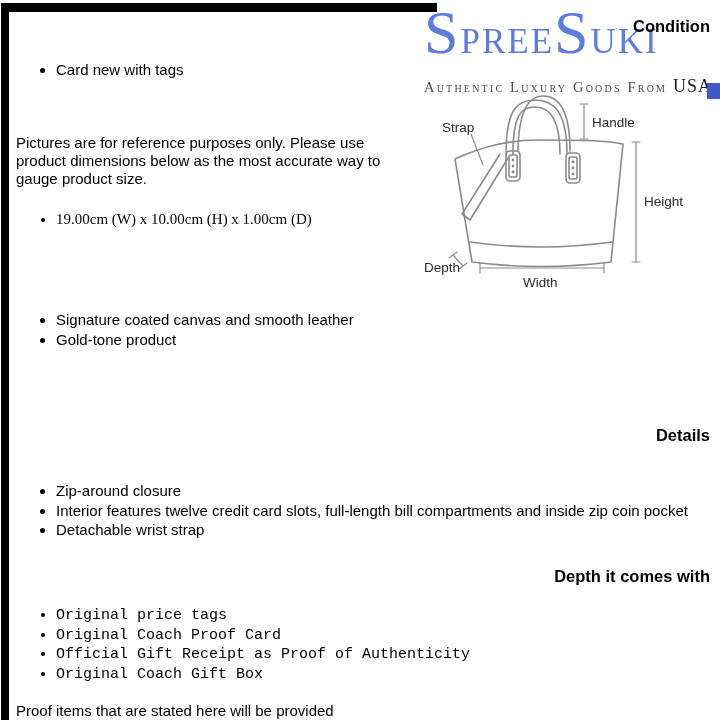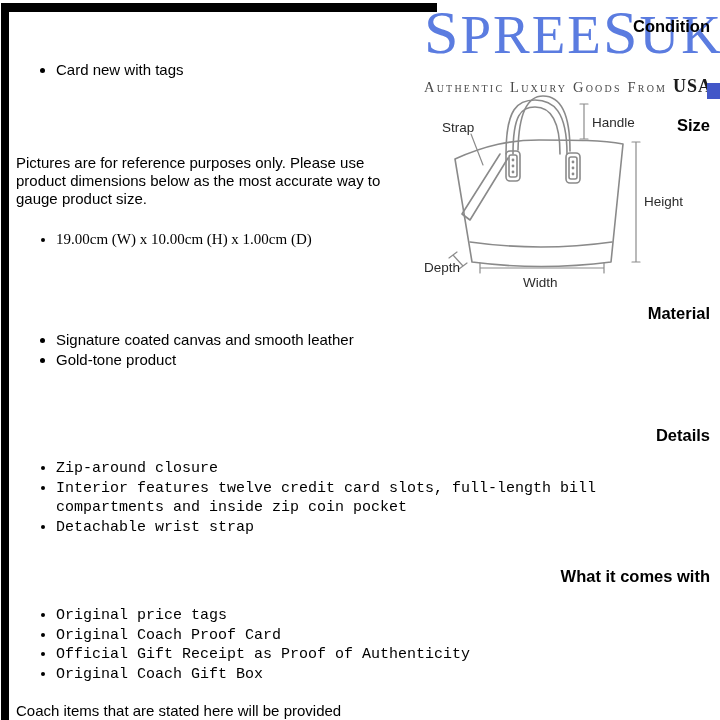--- a/index.html
+++ b/index.html
@@ -6,42 +6,42 @@
   body{position:relative;font-family:"Liberation Sans",sans-serif;color:#000;}
 
   
   .border-top{position:absolute;left:1px;top:3px;width:436px;height:9px;background:#000;}
   .border-left{position:absolute;left:1px;top:3px;width:8px;height:717px;background:#000;}
 
   
   .brand{position:absolute;left:424px;top:2px;width:300px;white-space:nowrap;}
   .brand-name{font-family:"Liberation Serif",serif;color:#5B7CE0;line-height:60px;letter-spacing:2px;}
   .brand-name .big{font-size:62px;}
-  .brand-name .small{font-size:55px;}
+  .brand-name .small{font-size:35px;}
   .brand-tagline{margin-top:-2px;font-family:"Liberation Serif",serif;font-variant:small-caps;
                  font-size:14.5px;letter-spacing:2.2px;color:#4a4a4a;}
-  .brand-tagline .accent{font-size:18px;font-weight:bold;color:#1c1c1c;letter-spacing:1px;font-variant:normal;}
+  .brand-tagline .accent{font-size:18px;font-weight:normal;color:#1c1c1c;letter-spacing:1px;font-variant:normal;}
   .corner-mark{position:absolute;left:707px;top:83px;width:13px;height:16px;background:#4257C8;}
 
   
   .bag-figure{position:absolute;left:408px;top:86px;width:312px;height:202px;margin:8px;}
   .bag-figure svg{display:block;}
   .diagram-label{font-family:"Liberation Sans",sans-serif;font-size:13.5px;fill:#2b2b2b;}
 
   
   .sec{position:absolute;left:16px;width:694px;}
   .sec h3{margin:0;font-size:16.5px;line-height:20px;font-weight:bold;text-align:right;}
   .sec ul{margin:0;padding-left:40px;list-style:disc;}
   .sec li{font-size:15px;line-height:19.5px;}
   .size-para{margin:19px 0 0 0;width:395px;font-size:15px;line-height:18px;}
 
   #sec-condition{top:16px;}  #sec-condition ul{margin-top:24px;}
   #sec-size{top:115px;}      #sec-size ul{margin-top:22px;font-family:Liberation Serif, serif;}
   #sec-material{top:303px;}  #sec-material ul{margin-top:7px;}
-  #sec-details{top:425px;}   #sec-details ul{margin-top:14px;font-family:Liberation Mono, monospace;}
+  #sec-details{top:425px;}   #sec-details ul{margin-top:36px;}
   #sec-what{top:566px;}      #sec-what ul{margin-top:20px;font-family:Liberation Mono, monospace;}
 
   .footer-note{position:absolute;left:16px;top:701px;margin:0;font-size:15px;line-height:19.5px;}
 </style>
 </head>
 <body>
 
 <div class="border-top"></div>
 <div class="border-left"></div>
 
@@ -92,47 +92,45 @@
 </figure>
 
 <section class="sec" id="sec-condition">
   <h3>Condition</h3>
   <ul>
     <li>Card new with tags</li>
   </ul>
 </section>
 
 <section class="sec" id="sec-size">
-  <h3>Size</h3>
   <p class="size-para">Pictures are for reference purposes only. Please use product dimensions below as the most accurate way to gauge product size.</p>
   <ul>
     <li>19.00cm (W) x 10.00cm (H) x 1.00cm (D)</li>
   </ul>
 </section>
 
 <section class="sec" id="sec-material">
-  <h3>Material</h3>
   <ul>
     <li>Signature coated canvas and smooth leather</li>
     <li>Gold-tone product</li>
   </ul>
 </section>
 
 <section class="sec" id="sec-details">
   <h3>Details</h3>
   <ul>
     <li>Zip-around closure</li>
     <li>Interior features twelve credit card slots, full-length bill compartments and inside zip coin pocket</li>
     <li>Detachable wrist strap</li>
   </ul>
 </section>
 
 <section class="sec" id="sec-what">
-  <h3>What it comes with</h3>
+  <h3>Depth it comes with</h3>
   <ul>
     <li>Original price tags</li>
     <li>Original Coach Proof Card</li>
     <li>Official Gift Receipt as Proof of Authenticity</li>
     <li>Original Coach Gift Box</li>
   </ul>
 </section>
 
-<p class="footer-note">Coach items that are stated here will be provided</p>
+<p class="footer-note">Proof items that are stated here will be provided</p>
 
 </body></html>

